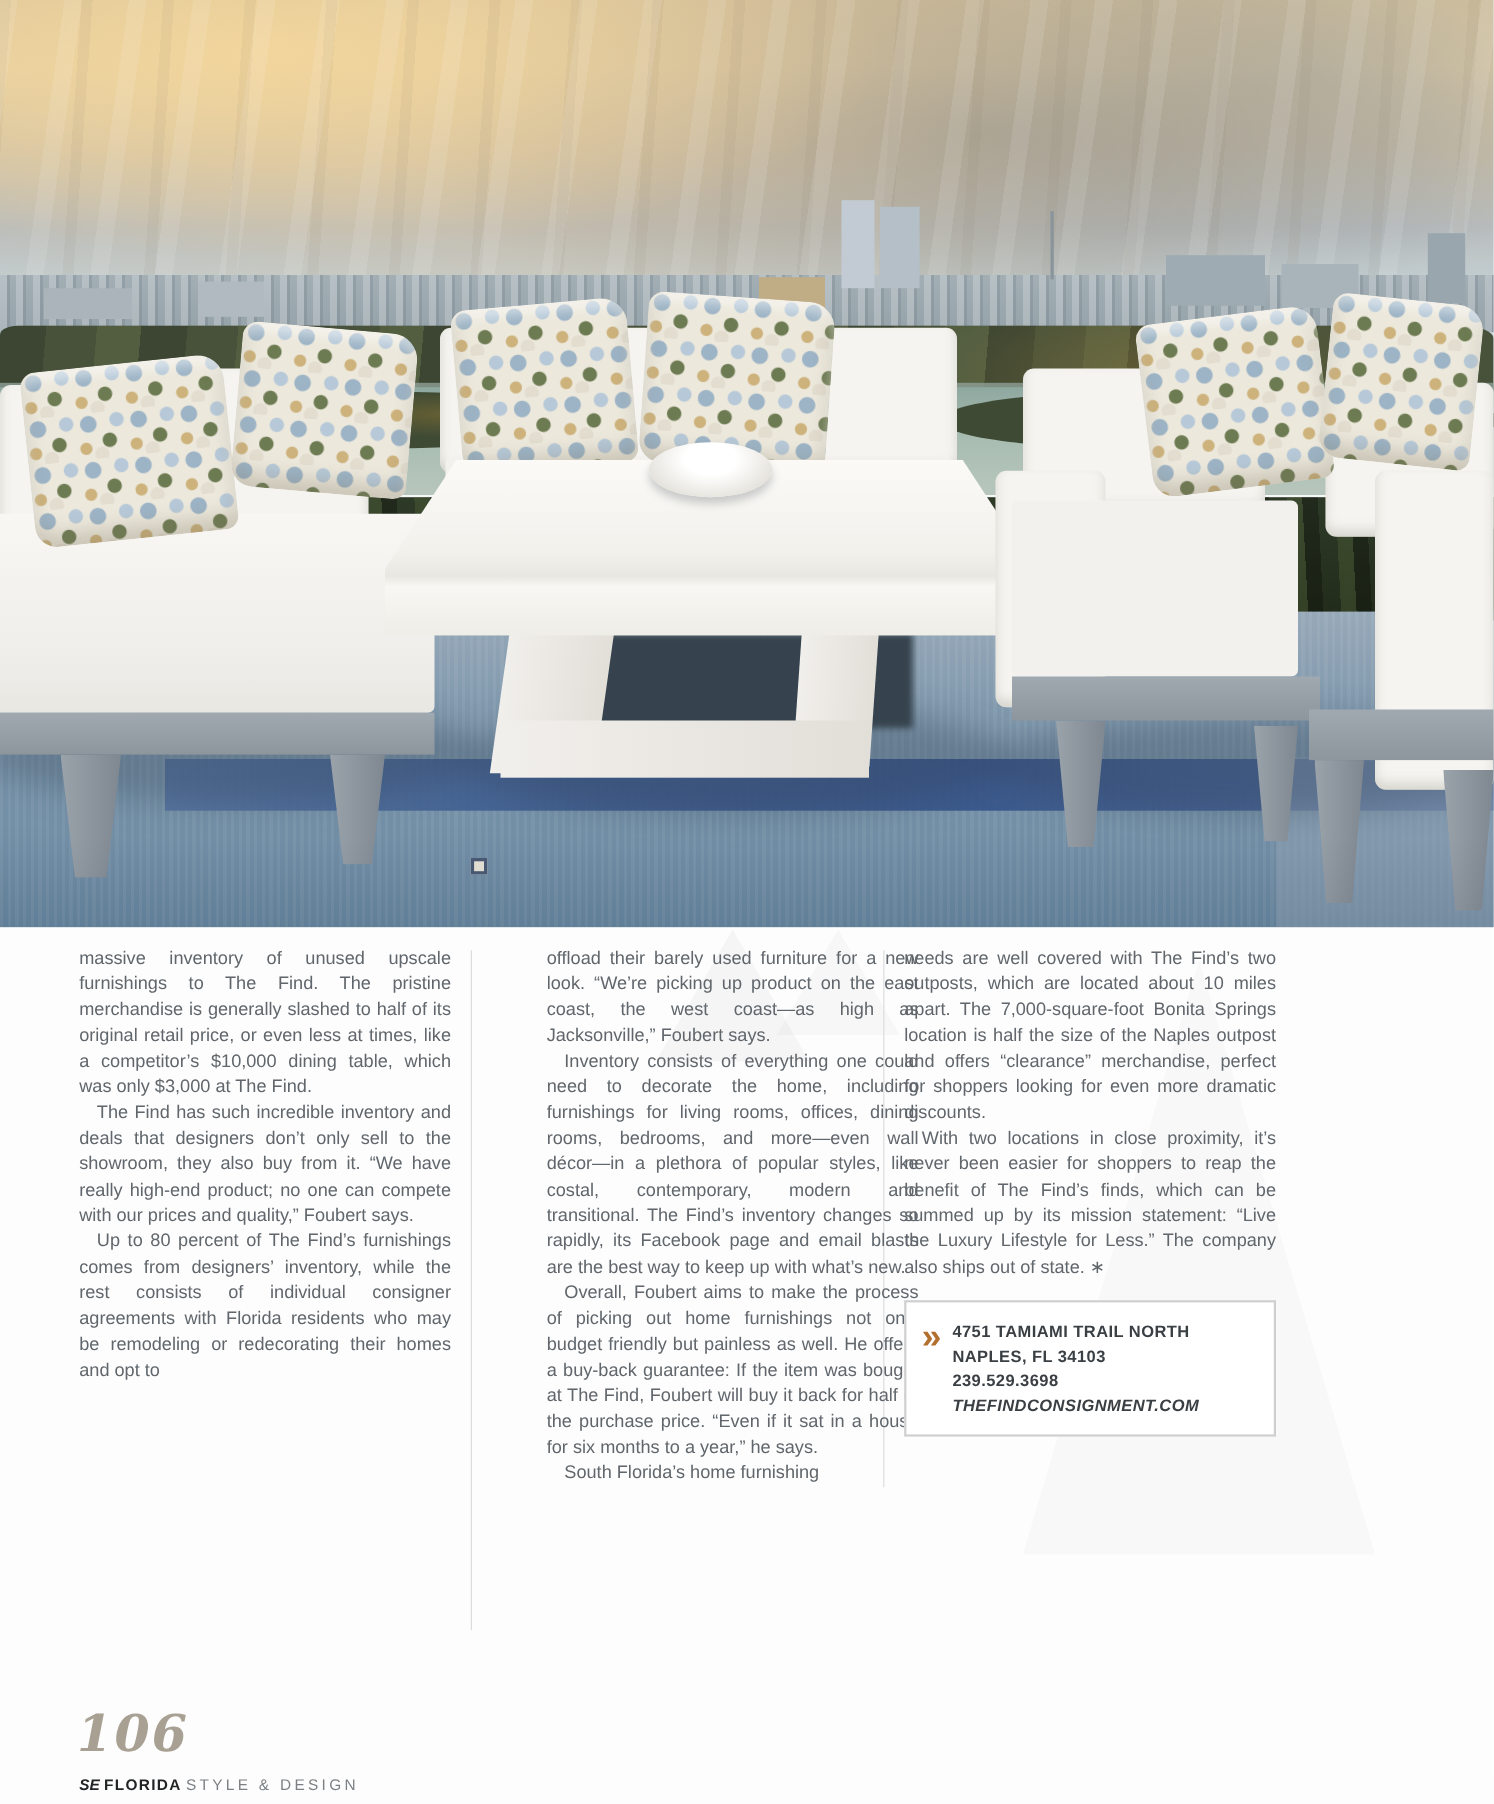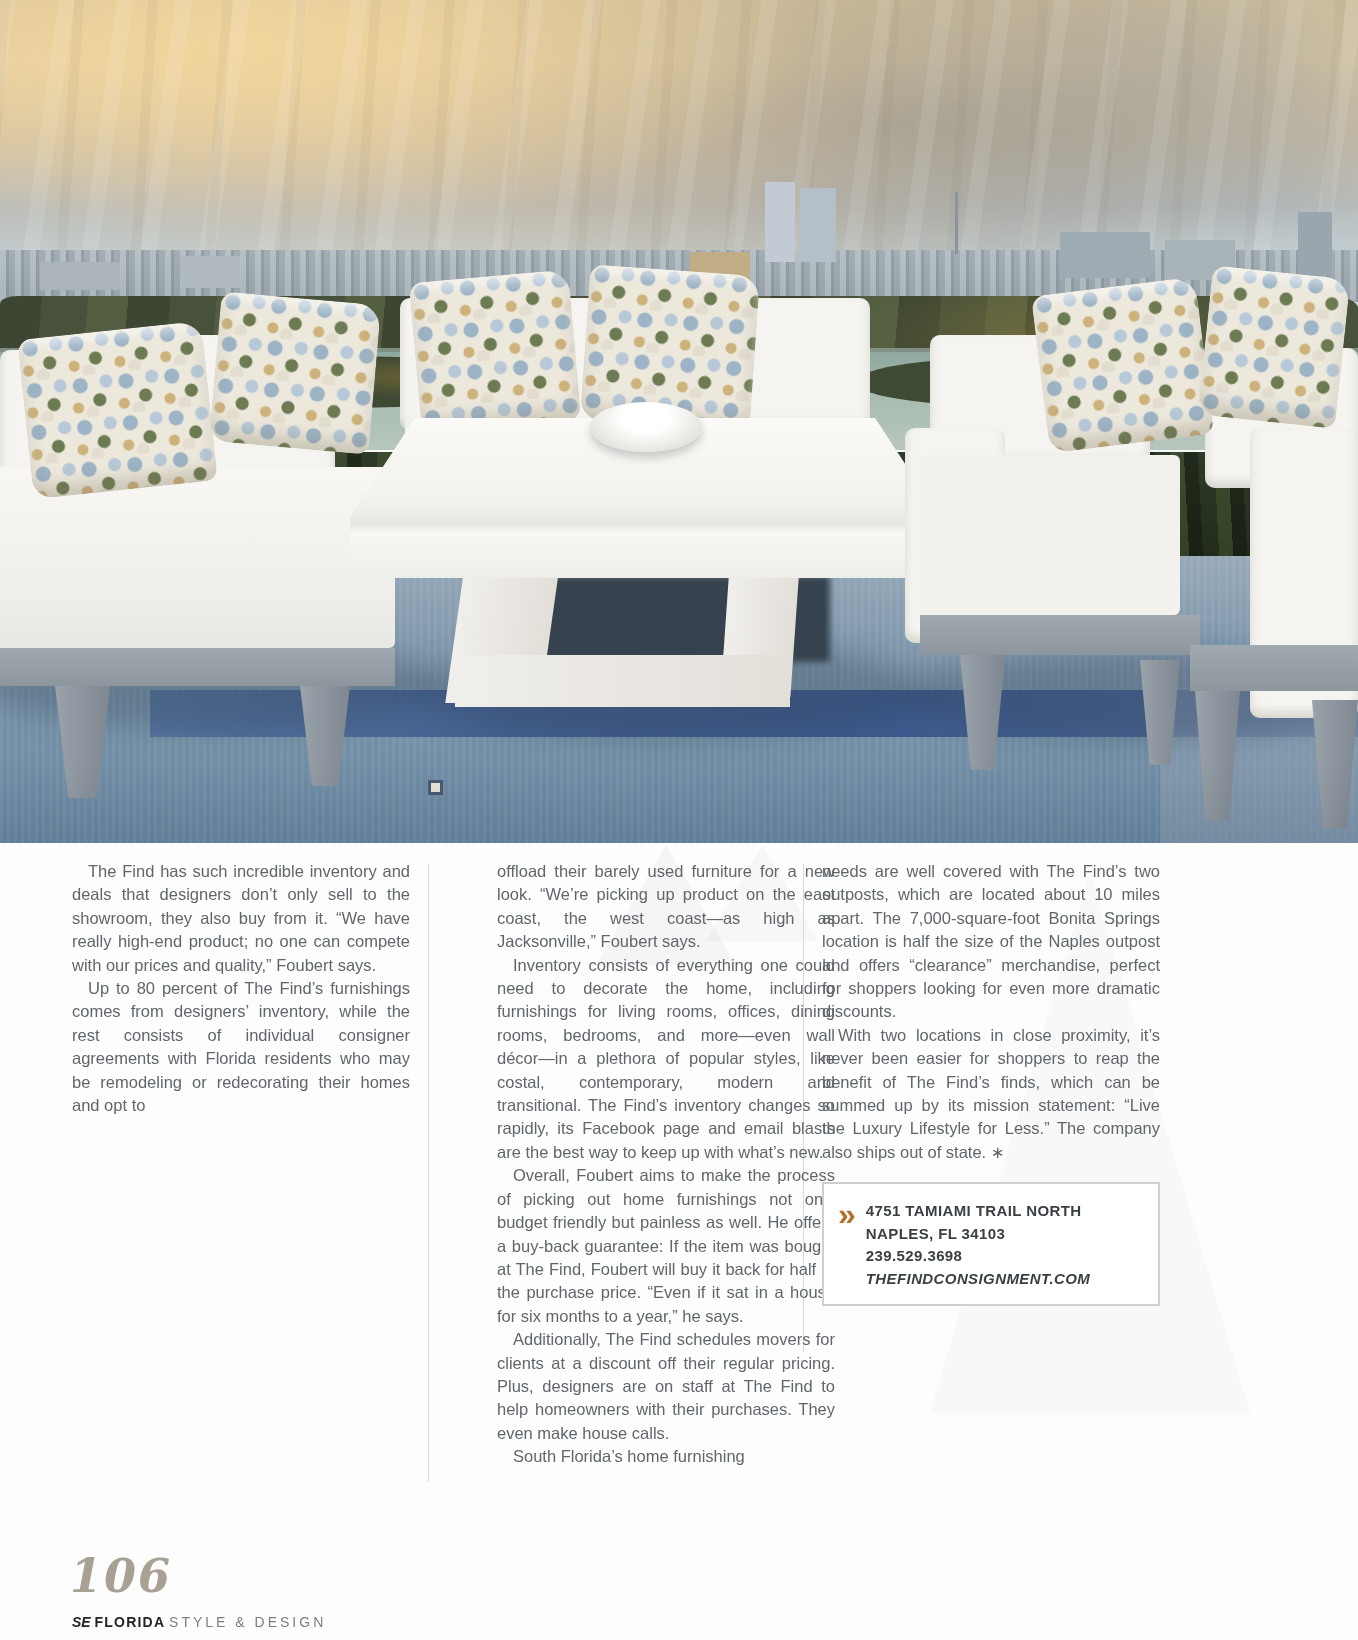--- a/index.html
+++ b/index.html
@@ -245,29 +245,29 @@
   </div>
 
   <div class="abs wm" style="left:596px;top:842px;border-left:70px solid transparent;border-right:70px solid transparent;border-bottom:120px solid rgba(100,100,100,0.05);"></div>
   <div class="abs wm" style="left:706px;top:842px;border-left:56px solid transparent;border-right:56px solid transparent;border-bottom:96px solid rgba(100,100,100,0.04);"></div>
   <div class="abs wm" style="left:930px;top:870px;border-left:160px solid transparent;border-right:160px solid transparent;border-bottom:540px solid rgba(100,100,100,0.03);"></div>
 
   <div class="vrule vr1"></div>
   <div class="vrule vr2"></div>
 
   <div class="col col1">
+    <p class="para">massive inventory of unused upscale furnishings to The Find. The pristine merchandise is generally slashed to half of its original retail price, or even less at times, like a competitor’s $10,000 dining table, which was only $3,000 at The Find.</p>
     <p class="para indent">The Find has such incredible inventory and deals that designers don’t only sell to the showroom, they also buy from it. “We have really high-end product; no one can compete with our prices and quality,” Foubert says.</p>
     <p class="para indent">Up to 80 percent of The Find’s furnishings comes from designers’ inventory, while the rest consists of individual consigner agreements with Florida residents who may be remodeling or redecorating their homes and opt to</p>
   </div>
 
   <div class="col col2">
     <p class="para">offload their barely used furniture for a new look. “We’re picking up product on the east coast, the west coast—as high as Jacksonville,” Foubert says.</p>
     <p class="para indent">Inventory consists of everything one could need to decorate the home, including furnishings for living rooms, offices, dining rooms, bedrooms, and more—even wall décor—in a plethora of popular styles, like costal, contemporary, modern and transitional. The Find’s inventory changes so rapidly, its Facebook page and email blasts are the best way to keep up with what’s new.</p>
     <p class="para indent">Overall, Foubert aims to make the process of picking out home furnishings not only budget friendly but painless as well. He offers a buy-back guarantee: If the item was bought at The Find, Foubert will buy it back for half of the purchase price. “Even if it sat in a house for six months to a year,” he says.</p>
-    <p class="para indent">Additionally, The Find schedules movers for clients at a discount off their regular pricing. Plus, designers are on staff at The Find to help homeowners with their purchases. They even make house calls.</p>
     <p class="para indent">South Florida’s home furnishing</p>
   </div>
 
   <div class="col col3">
     <p class="para">needs are well covered with The Find’s two outposts, which are located about 10 miles apart. The 7,000-square-foot Bonita Springs location is half the size of the Naples outpost and offers “clearance” merchandise, perfect for shoppers looking for even more dramatic discounts.</p>
     <p class="para indent">With two locations in close proximity, it’s never been easier for shoppers to reap the benefit of The Find’s finds, which can be summed up by its mission statement: “Live the Luxury Lifestyle for Less.” The company also ships out of state. ∗</p>
 
 
     <div class="contact-box">
       <div class="chev">»</div>

